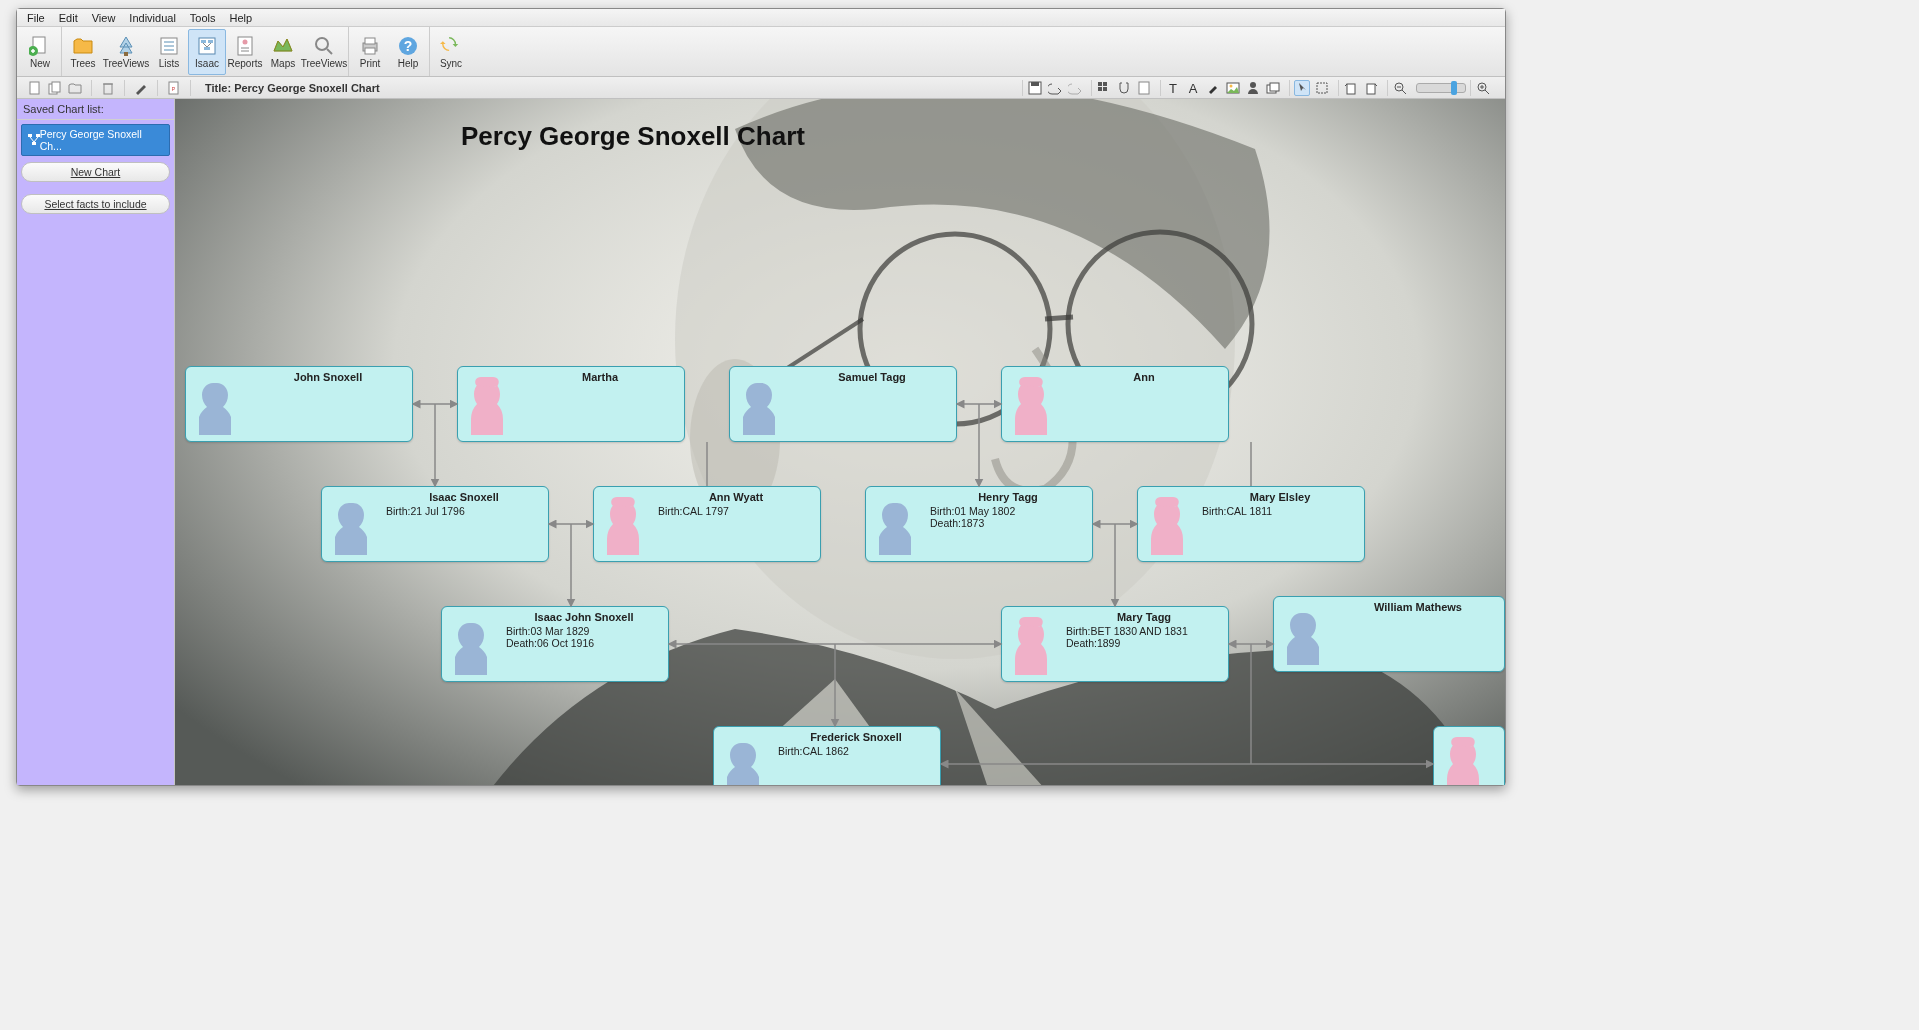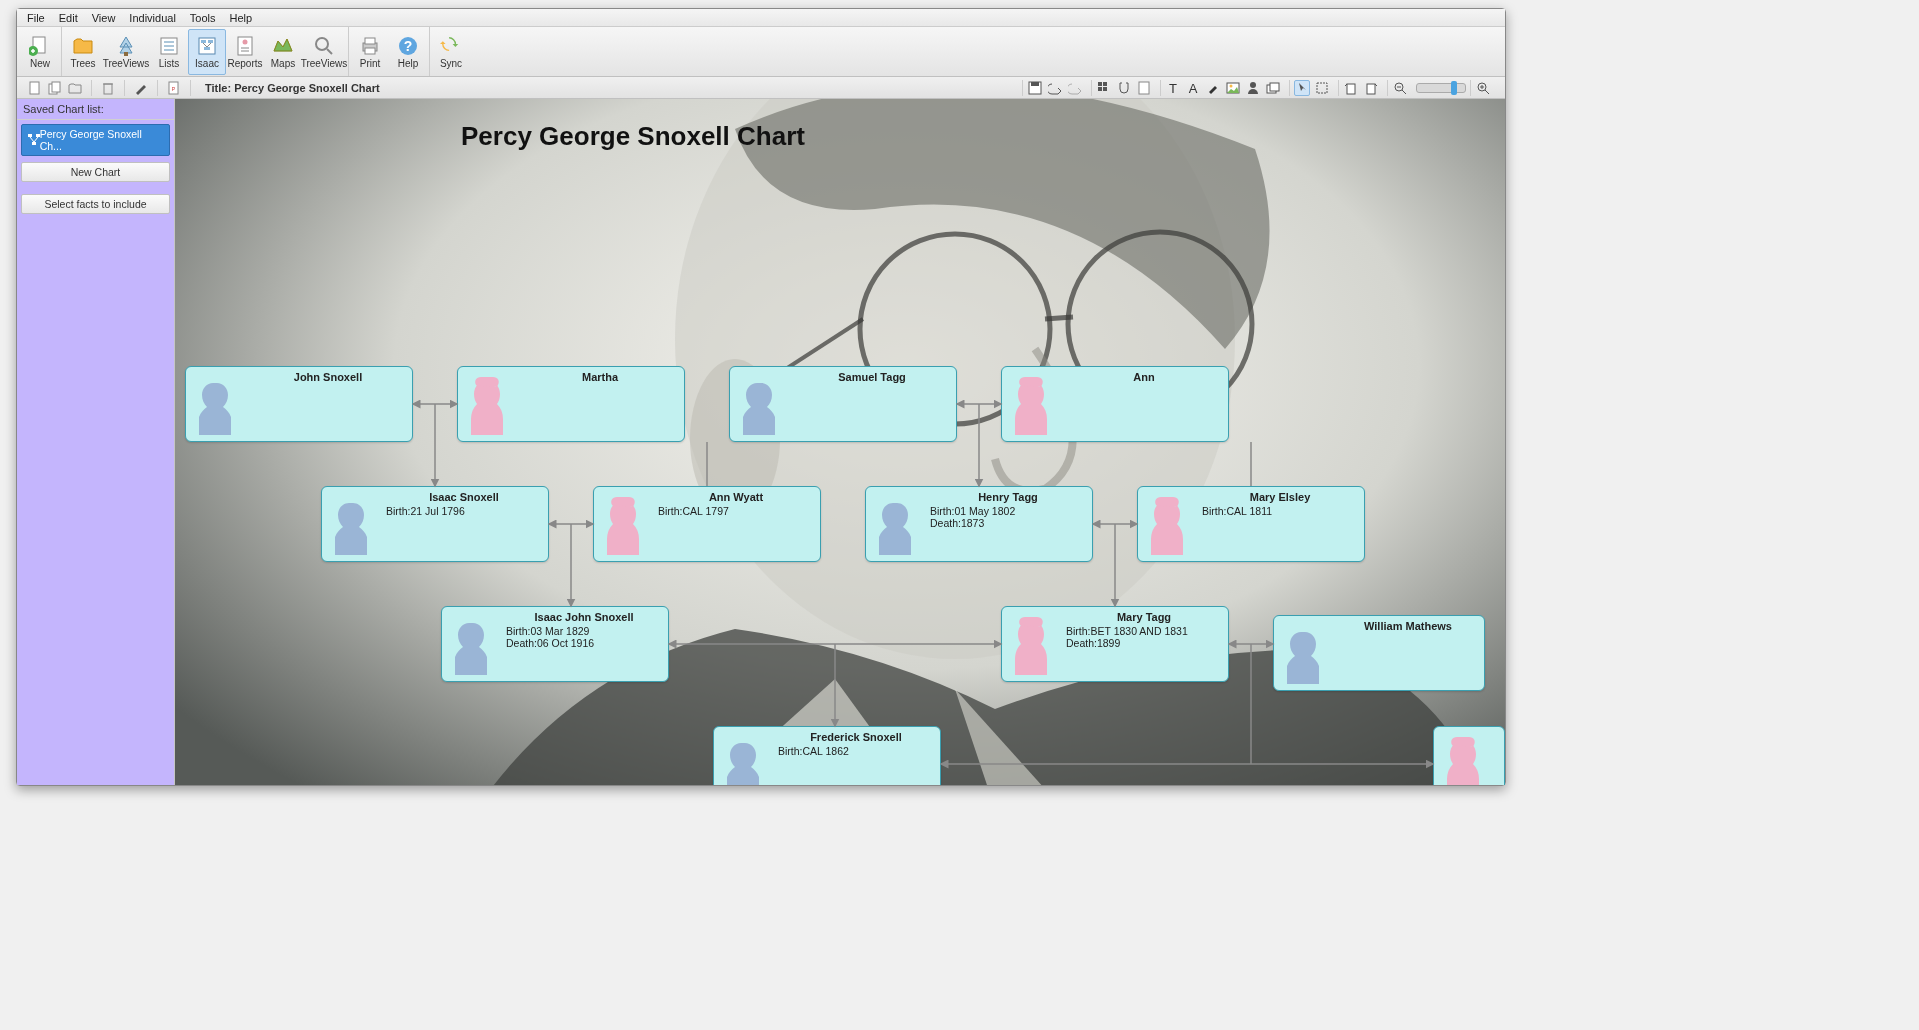--- a/index.html
+++ b/index.html
@@ -21,21 +21,21 @@
 .sec-icon { width: 16px; height: 16px; display: flex; align-items: center; justify-content: center; cursor: pointer; }
 .sec-sep { width:1px; height:16px; background:#ccc; margin:0 4px; }
 .sec-title { font-size: 11px; font-weight: bold; color: #333; margin-left: 6px; }
 .sec-right { margin-left: auto; display:flex; gap: 4px; align-items:center; }
 .sec-right-group { display:flex; gap:4px; padding:0 4px; border-left:1px solid #ccc; align-items:center; }
 
 .content-area { flex:1; display:flex; overflow:hidden; }
 .sidebar { width: 158px; background: #c4b5fd; border-right: 1px solid #c5c5c5; display:flex; flex-direction:column; }
 .sidebar-header { font-size: 11px; padding: 4px 6px; color:#333; border-bottom:1px solid #d0d0d0; }
 .sidebar-item { margin: 4px; padding: 3px 6px; font-size: 10.5px; background: #3a8ad8; color:#fff; border:1px solid #2c6cb0; border-radius:2px; display:flex; align-items:center; cursor:pointer; }
-.sidebar-btn { margin: 2px 4px; padding: 3px; font-size: 10.5px; text-align:center; background: linear-gradient(#fbfbfb,#e8e8e8); border:1px solid #c0c0c0; border-radius:2px; cursor:pointer; color:#333; }
+.sidebar-btn { margin: 2px 4px; padding: 3px; font-size: 10.5px; text-align:center; background: linear-gradient(#fbfbfb,#e8e8e8); border:1px solid #c0c0c0; border-radius:10px; cursor:pointer; color:#333;text-decoration:underline; }
 
 .chart-canvas { flex:1; position:relative; background: linear-gradient(105deg, #9aa09c 0%, #d8dad5 18%, #f4f3ee 40%, #f2f1ec 60%, #7b7f7c 85%, #4d4f4d 100%); overflow:hidden; }
 .bg-figure { position:absolute; left:0; top:-10px; width:1330px; height:790px; pointer-events:none; overflow:hidden; }
 
 .chart-title { position:absolute; top: 22px; left: 286px; font-size: 26px; font-weight: bold; font-family: Arial; color:#111; }
 
 .person { position:absolute; width: 228px; height: 76px; background: #c2f1f0; border: 1px solid #3a9fb0; border-radius: 6px; display:flex; box-shadow: 0 1px 2px rgba(0,0,0,.15); cursor: pointer; }
 .person .silhouette { width: 58px; height:76px; display:flex; align-items:center; justify-content:center; }
 .person .info { flex:1; padding: 4px 6px; font-size: 11px; color:#222; }
 .person .name { font-weight: bold; text-align:center; margin-bottom: 2px; }
@@ -511,21 +511,21 @@
             <svg class="silh">
               <use href="#female-sil"></use>
             </svg>
           </div>
         <div class="info">
           <div class="name">Mary Tagg</div>
           <div class="fact">Birth:BET 1830 AND 1831</div>
           <div class="fact">Death:1899</div>
         </div>
       </div>
-      <div class="person" style="left:1098px; top:516px; width:212px">
+      <div class="person" style="left:1098px; top:497px; width:232px">
         <div class="silhouette">
             <svg class="silh">
               <use href="#male-sil"></use>
             </svg>
           </div>
         <div class="info">
             <div class="name">William Mathews</div>
           </div>
       </div>
 

